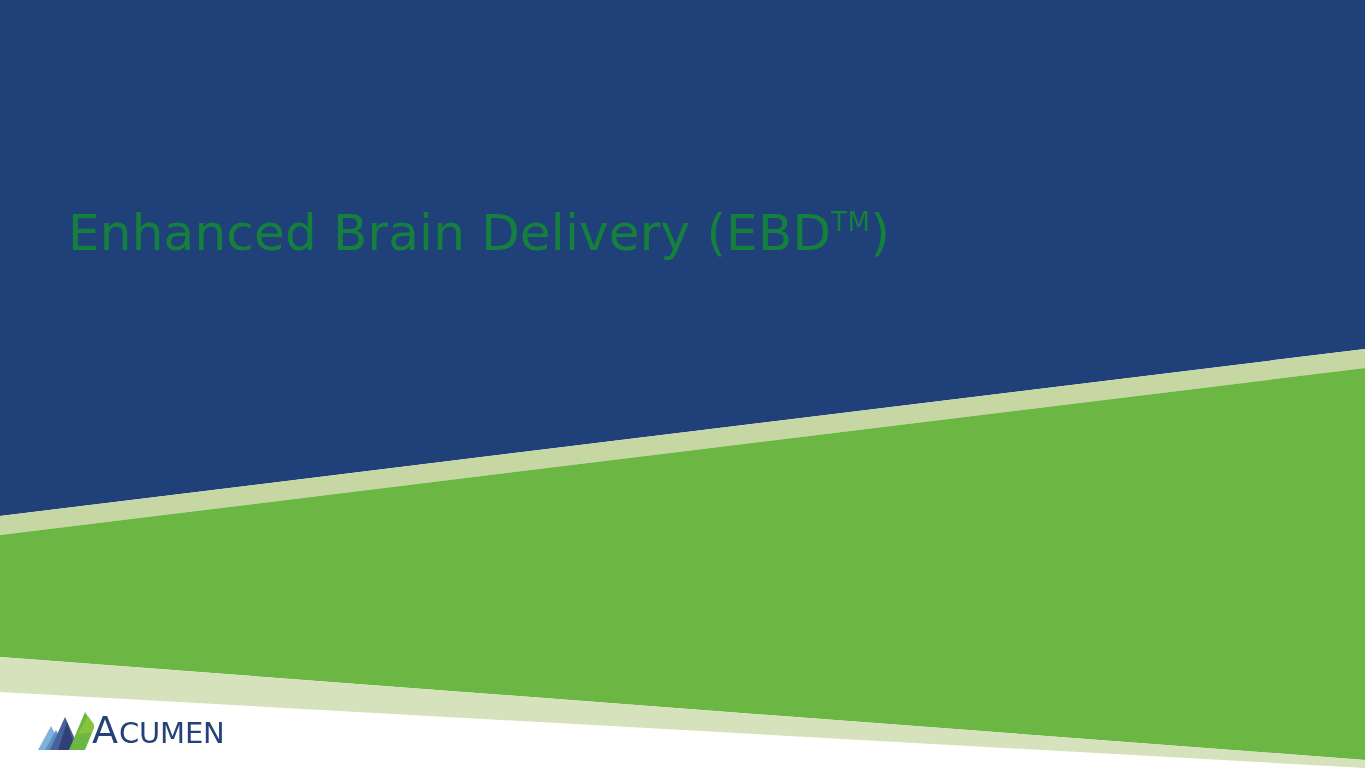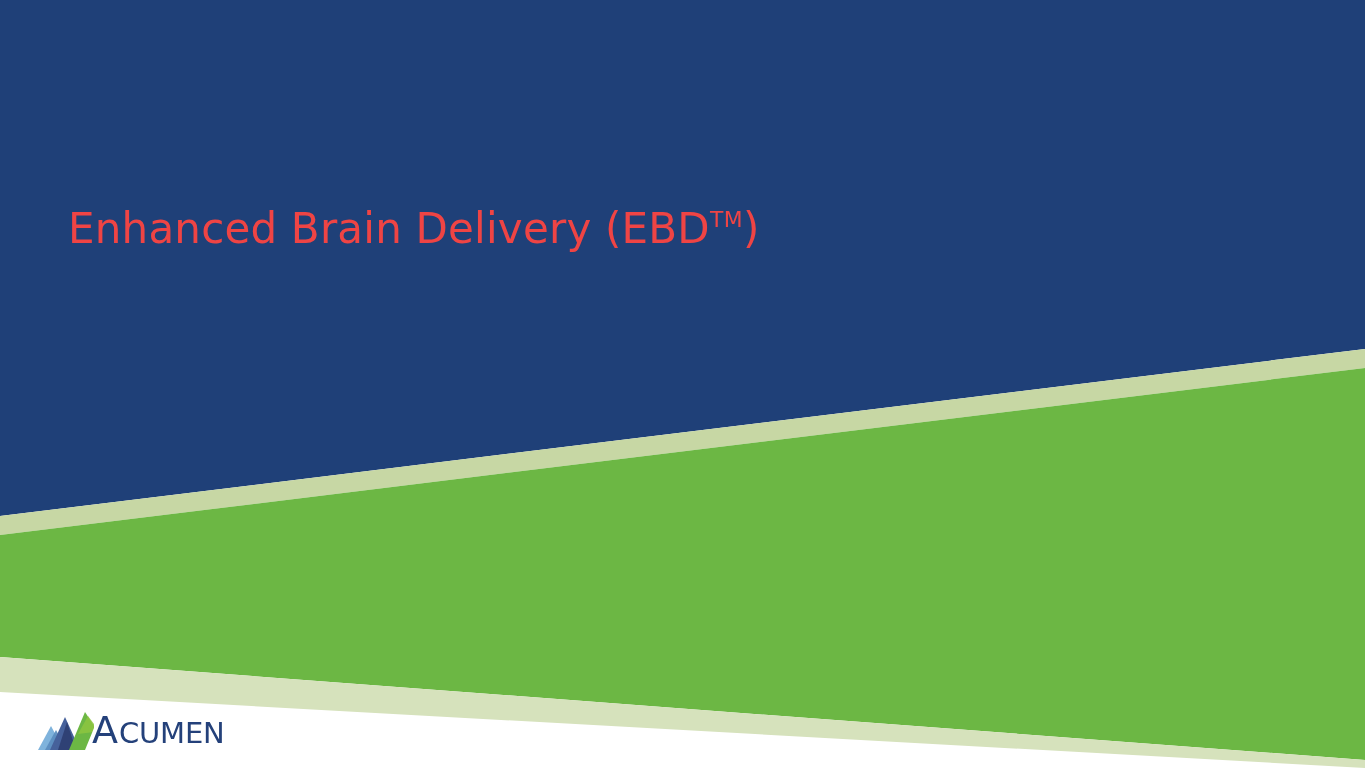--- a/index.html
+++ b/index.html
@@ -33,24 +33,24 @@
 
   
   #title-block {
     position: absolute;
     left: 68px;
     top: 206px;
     width: 1000px;
   }
   #slide-title {
     margin: 0;
-    color: #ef4444;
+    color: #15803d;
     font-family: "DejaVu Sans", sans-serif;
     font-weight: 400;
-    font-size: 42px;
+    font-size: 50px;
     line-height: 1.08;
     letter-spacing: 0.2px;
     white-space: nowrap;
   }
   #slide-title .tm {
     font-size: 0.52em;
     vertical-align: 0.72em;
     letter-spacing: 0.5px;
   }
 

